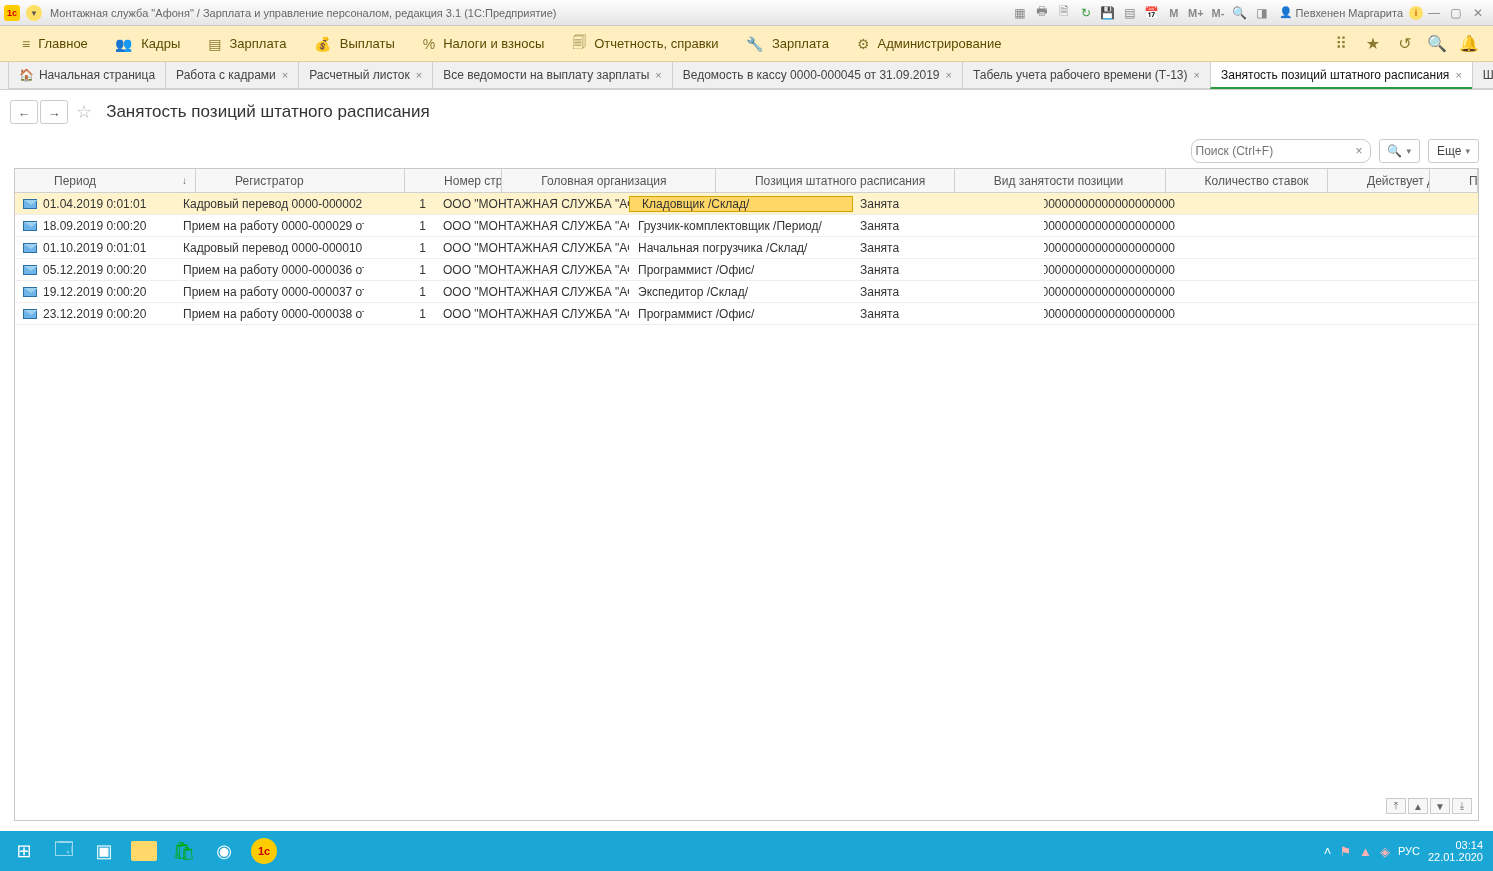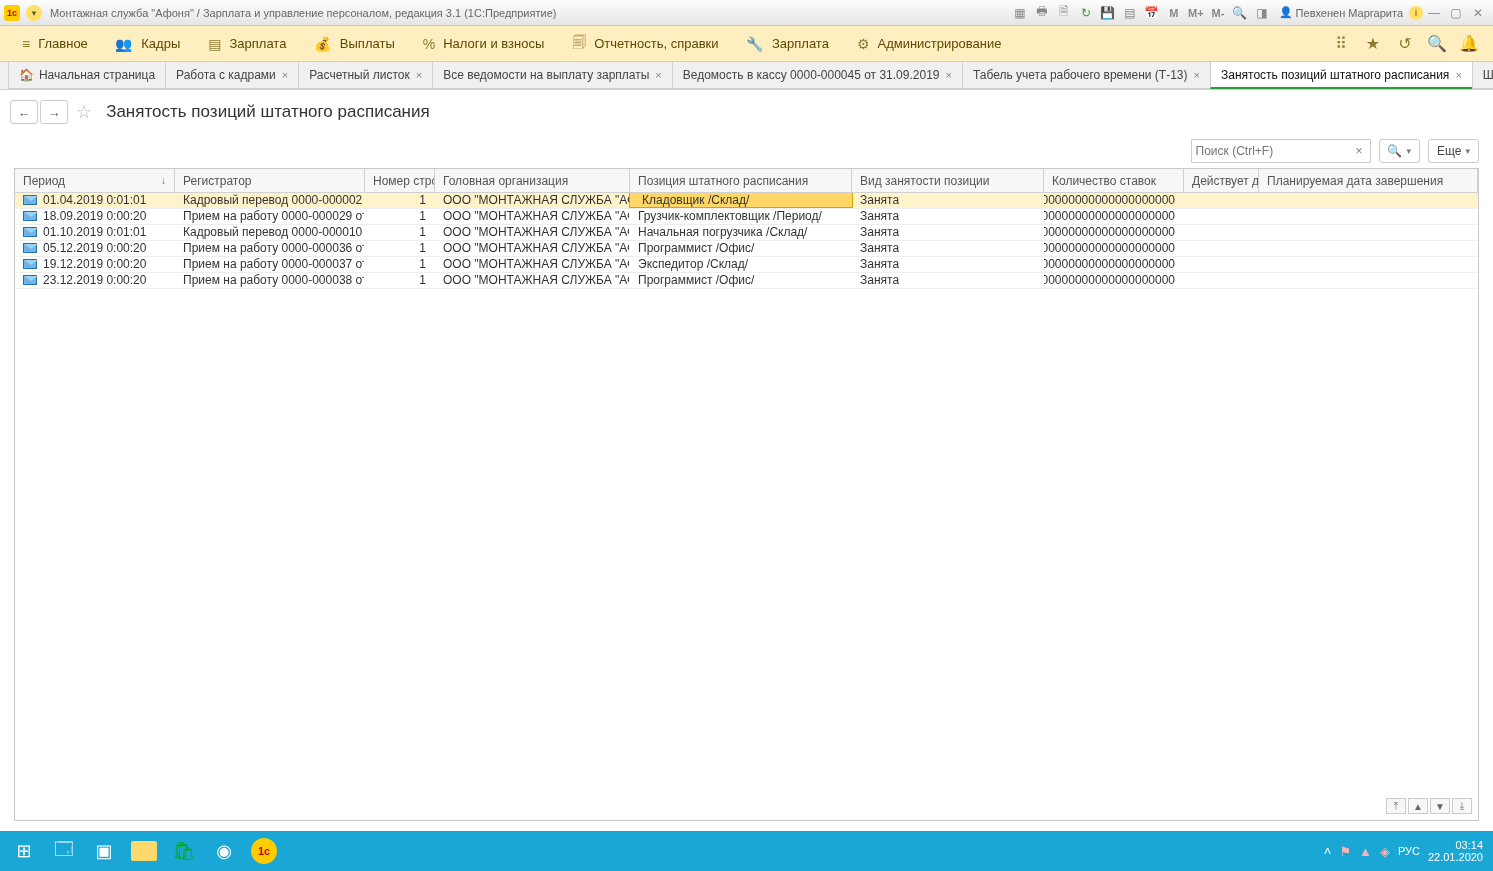--- a/index.html
+++ b/index.html
@@ -84,21 +84,21 @@
   }
   .nav-pair { display:flex; gap:2px; }
   .star { font-size:18px; color:#bbb; cursor:pointer; }
   .page-title { font-size:17px; font-weight:500; color:#333; margin-left:6px; }
 
   .toolbar-row {
     height: 34px; display:flex; align-items:center; justify-content:flex-end;
     padding:0 14px; gap:8px;
   }
   .search-box {
-    width:180px; height:24px; border:1px solid #ccc; border-radius:1px;
+    width:180px; height:24px; border:1px solid #ccc; border-radius:9px;
     display:flex; align-items:center; padding:0 4px; background:#fff;
   }
   .search-box input {
     border:none; outline:none; flex:1; font-size:12px; color:#333;
   }
   .search-box .clear { color:#888; cursor:pointer; padding:0 3px; }
   .tb-btn {
     height:24px; border:1px solid #ccc; border-radius:3px; background:#fff;
     display:flex; align-items:center; padding:0 8px; font-size:12px; color:#444; cursor:pointer; gap:4px;
   }
@@ -107,26 +107,26 @@
   .grid {
     flex:1; border:1px solid #c8c8c8; margin:0 14px 10px 14px;
     display:flex; flex-direction:column; overflow:hidden; position:relative;
   }
   .grid-head {
     display:flex; background:#f7f7f7; border-bottom:1px solid #d0d0d0;
     height:24px; align-items:stretch; color:#555; font-size:12px;
   }
   .gh {
     border-right:1px solid #d0d0d0; padding:0 8px; display:flex; align-items:center;
-    overflow:hidden; white-space:nowrap;
+    overflow:hidden; white-space:nowrap;margin-left:31px;
   }
   .gh .sort { margin-left:auto; color:#666; font-size:10px; }
   .grid-body { flex:1; overflow:auto; background:#fff; }
   .row {
-    display:flex; height:16px; align-items:flex-start; border-bottom:1px solid #eee; color:#333;
+    display:flex; height:22px; align-items:center; border-bottom:1px solid #eee; color:#333;
   }
   .row.selected { background:#fff3cc; }
   .cell {
     border-right:1px solid transparent; padding:0 8px; display:flex; align-items:center;
     overflow:hidden; white-space:nowrap; text-overflow:ellipsis;
   }
   .cell.num { justify-content:flex-end; }
   .cell.selcell { background:#ffd766; outline:1px solid #d4a400;padding-left:12px; }
   .row.selected .cell { border-right-color:transparent; }
   .env-icon {

